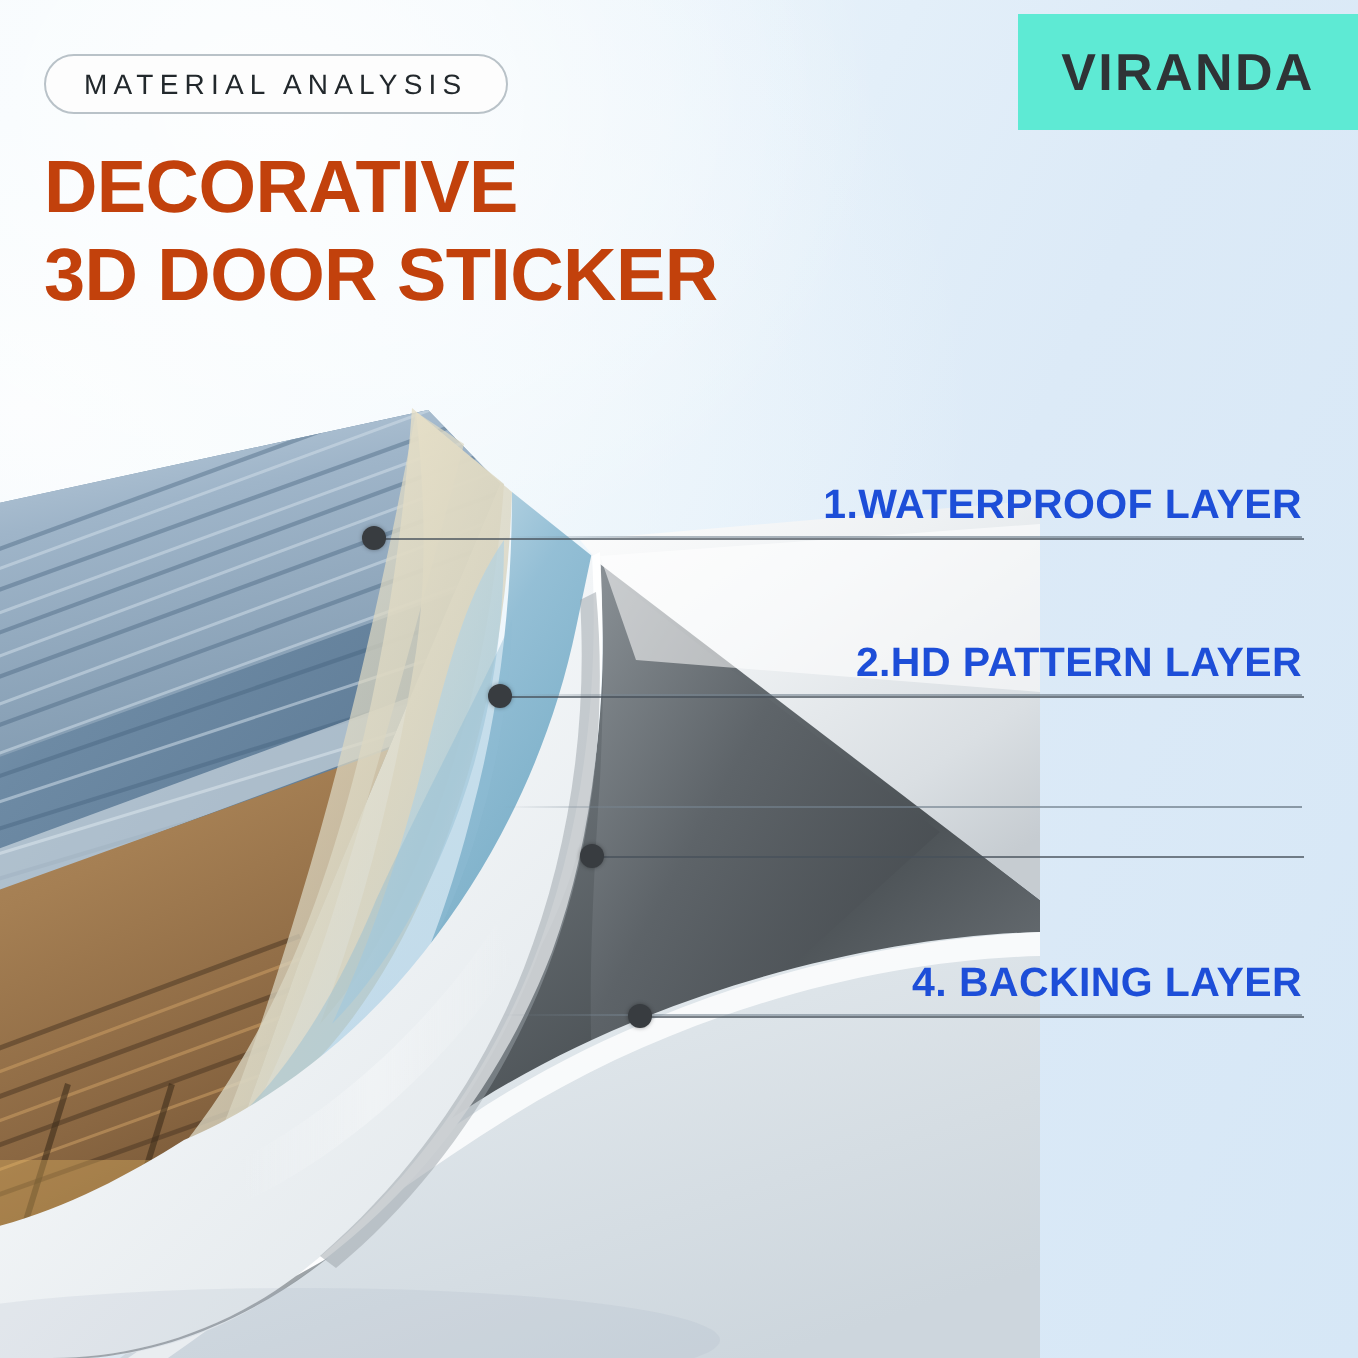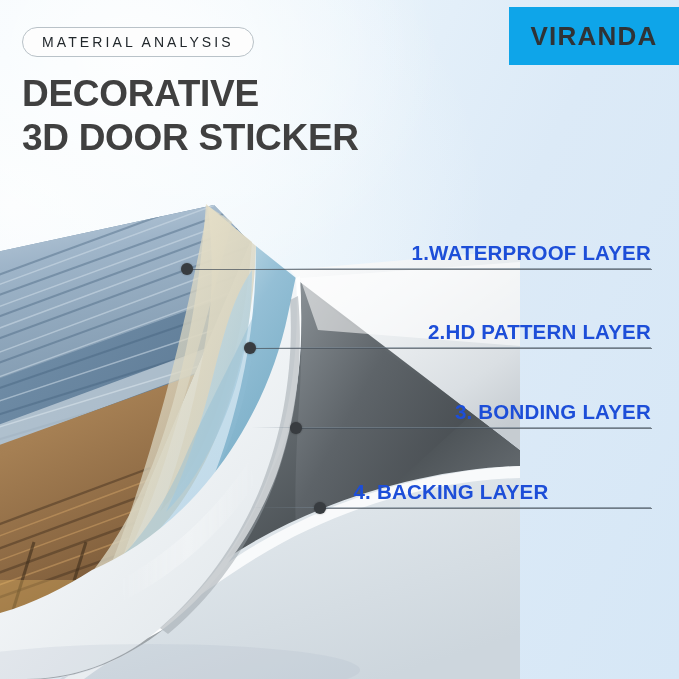--- a/index.html
+++ b/index.html
@@ -40,29 +40,29 @@
     background:#fdfdfd;
     font-size:14px; letter-spacing:3.1px;
     color:#22282c; font-weight:400;
     white-space:nowrap;
   }
 
   .title {
     position:absolute; left:22px; top:72px;
     font-size:37px; line-height:44px;
     font-weight:700; letter-spacing:-0.3px;
-    color:#404040;
+    color:#c2410c;
     white-space:nowrap;
   }
   .title .l2 { display:block; }
 
   .brandbox {
     position:absolute; right:0px; top:7px;
     width:170px; height:58px;
-    background:#0ea5e9;
+    background:#5eead4;
     display:flex; align-items:center; justify-content:center;
   }
   .brandbox .btxt {
     font-size:26px; font-weight:700; letter-spacing:1.2px;
     color:#2f3336;
   }
 
   
   .art { position:absolute; left:0; top:150px; width:520px; height:529px; }
   .art svg { display:block; }
@@ -84,21 +84,21 @@
   }
   .callout .rule {
     margin-top:3px;
     height:1px;
     width:100%;
     background:linear-gradient(to right, rgba(120,135,148,0) 0%, rgba(120,135,148,.55) 18%, rgba(110,125,138,.75) 100%);
   }
   .c1 { top:241px; }
   .c2 { top:320px; }
   .c3 { top:400px; }
-  .c4 { top:480px;text-align:center; }
+  .c4 { top:480px; }
 
   
   .leader { position:absolute; height:1px; background:rgba(70,80,90,.72); }
   .dot {
     position:absolute; width:12px; height:12px; border-radius:50%;
     background:#383c40;
     box-shadow:0 0 2px rgba(0,0,0,.35);
   }
   .ld1 { left:190px; top:269px;  width:462px; }
   .ld2 { left:253px; top:348px;  width:399px; }
@@ -355,21 +355,20 @@
 
   <div class="callout c1">
     <span class="ltxt">1.WATERPROOF LAYER</span>
     <div class="rule"></div>
   </div>
   <div class="callout c2">
     <span class="ltxt">2.HD PATTERN LAYER</span>
     <div class="rule"></div>
   </div>
   <div class="callout c3">
-    <span class="ltxt">3. BONDING LAYER</span>
     <div class="rule"></div>
   </div>
   <div class="callout c4">
     <span class="ltxt">4. BACKING LAYER</span>
     <div class="rule"></div>
   </div>
 
   <div class="leader ld1"></div>
   <div class="leader ld2"></div>
   <div class="leader ld3"></div>

